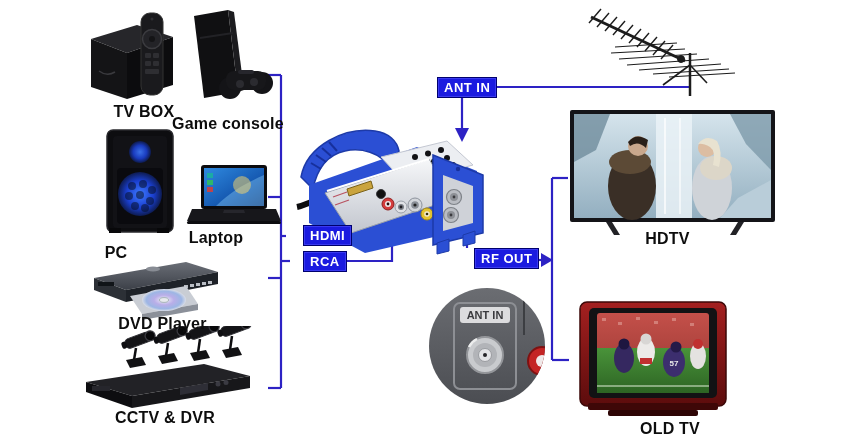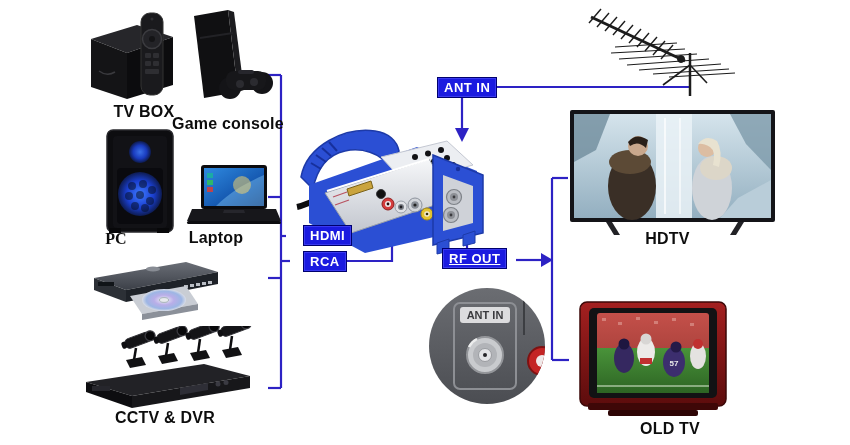--- a/index.html
+++ b/index.html
@@ -432,24 +432,25 @@
       <text x="96" y="66" text-anchor="middle" font-family="Liberation Sans, sans-serif" font-size="8" font-weight="bold" fill="#e8e8ea">57</text>
       <ellipse cx="120" cy="56" rx="8" ry="13" fill="#e4e2e0"></ellipse>
       <circle cx="120" cy="44" r="5" fill="#c03030"></circle>
     </g>
     <rect x="10" y="103" width="130" height="7" rx="2" fill="#3e0707"></rect>
     <rect x="30" y="110" width="90" height="6" rx="2" fill="#2e0505"></rect>
   </svg>
 
   <div class="devlabel" style="left:98px;top:103px;width:92px;">TV BOX</div>
   <div class="devlabel" style="left:172px;top:103px;width:100px;margin-top:12px;">Game console</div>
-  <div class="devlabel" style="left:85px;top:230px;width:62px;font-family:Liberation Serif, serif;">PC</div>
+  <div class="devlabel" style="left:85px;top:244px;width:62px;">PC</div>
   <div class="devlabel" style="left:183px;top:229px;width:66px;">Laptop</div>
+  <div class="devlabel" style="left:105px;top:315px;width:115px;">DVD Player</div>
   <div class="devlabel" style="left:105px;top:409px;width:120px;">CCTV &amp; DVR</div>
   <div class="devlabel" style="left:625px;top:230px;width:85px;">HDTV</div>
   <div class="devlabel" style="left:630px;top:420px;width:80px;">OLD TV</div>
 
   <div class="tag" style="left:303px;top:225px;">HDMI</div>
   <div class="tag" style="left:303px;top:251px;">RCA</div>
   <div class="tag" style="left:437px;top:77px;">ANT IN</div>
-  <div class="tag" style="left:442px;top:248px;text-decoration:underline;">RF OUT</div>
+  <div class="tag" style="left:474px;top:248px;">RF OUT</div>
 
 </div>
 
 </body></html>

